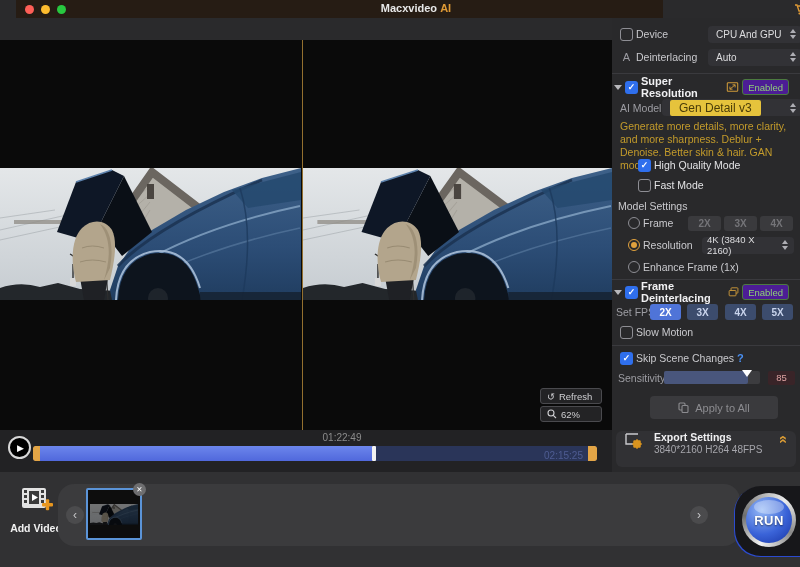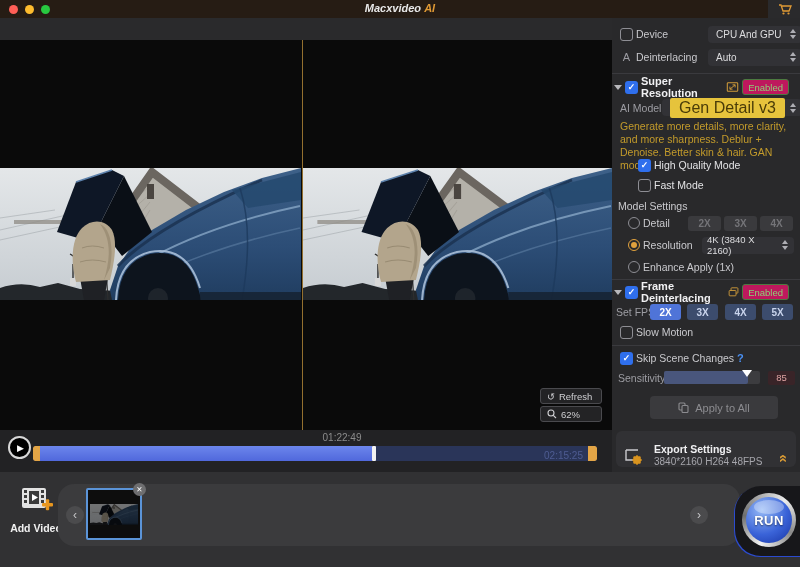--- a/index.html
+++ b/index.html
@@ -1,21 +1,21 @@
 <!DOCTYPE html>
 <html><head>
 <meta charset="utf-8">
 <style>
   html,body{margin:0;padding:0;background:#111;}
   .app{position:relative;width:800px;height:567px;background:#2a2a2c;overflow:hidden;
        font-family:"Liberation Sans",sans-serif;-webkit-font-smoothing:antialiased;color:#d6d6d8;}
   .abs{position:absolute;}
 
   
-  .titlebar{position:absolute;left:0;top:0;width:768px;height:18px;background:#261c14;font-style:italic;}
+  .titlebar{position:absolute;left:16px;top:0;width:647px;height:18px;background:#261c14;}
   .tl{position:absolute;top:4.5px;width:9px;height:9px;border-radius:50%;}
   .title{position:absolute;top:2px;left:0;width:800px;text-align:center;font-size:11px;font-weight:bold;color:#e8e8e8;}
   .title b{color:#e09a35;}
 
   
   .phead{position:absolute;left:0;top:18px;width:612px;height:22px;background:#19191b;}
   .ochip{position:absolute;left:0;top:0;width:62px;height:22px;background:#2b2b2d;
          display:flex;align-items:center;justify-content:center;font-size:10.5px;color:#d2d2d4;}
   .res{position:absolute;top:5px;font-size:10.5px;color:#b9b9bd;}
   .res.out{color:#e09a35;}
@@ -58,40 +58,40 @@
   .cb{width:13px;height:13px;border-radius:3px;box-sizing:border-box;flex:none;
       display:flex;align-items:center;justify-content:center;}
   .cb.on{background:#2f6fed;color:#fff;font-size:9px;font-weight:bold;}
   .cb.off{border:1.5px solid #8e8e94;color:transparent;}
   .rad{width:12px;height:12px;border-radius:50%;border:1.5px solid #8e8e94;box-sizing:border-box;flex:none;}
   .rad.sel{border-color:#e0a13d;display:flex;align-items:center;justify-content:center;}
   .rad.sel::after{content:"";width:6px;height:6px;border-radius:50%;background:#e0a13d;}
   .disc{width:0;height:0;border-left:4px solid transparent;border-right:4px solid transparent;
         border-top:5px solid #b8b8bc;flex:none;}
   .sechdr{font-weight:bold;font-size:11px;color:#f0f0f2;}
-  .badge{height:14px;padding:0 5px;border-radius:3px;background:#be185d;border:1px solid #4c7a40;
+  .badge{height:14px;padding:0 5px;border-radius:3px;background:#4c1d95;border:1px solid #4c7a40;
          color:#8fd077;font-size:9.5px;display:flex;align-items:center;}
-  .ympill{background:#e6c33c;color:#4a3c08;border-radius:2px;padding:1px 9px;font-size:16px;}
+  .ympill{background:#e6c33c;color:#4a3c08;border-radius:2px;padding:1px 9px;font-size:12px;}
   .desc{position:absolute;left:8px;width:176px;font-size:10.5px;line-height:13px;color:#c39b2b;}
   .gbtn{width:33px;height:15px;border-radius:3px;background:#3a3a3d;color:#747478;
         font-size:10px;font-weight:bold;display:flex;align-items:center;justify-content:center;}
   .fbtn{width:31px;height:16px;border-radius:3px;background:#3c4c6d;color:#c9d4ec;
         font-size:10px;font-weight:bold;display:flex;align-items:center;justify-content:center;}
   .fbtn.sel{background:#4f74d8;color:#fff;}
   .qmark{color:#4a90f4;font-weight:bold;font-size:11px;}
   .slider{position:relative;width:96px;height:13px;background:#3c3c3f;border-radius:2px;}
   .sfill{position:absolute;left:0;top:0;height:13px;width:87%;background:#49567c;border-radius:2px;}
   .striangle{position:absolute;top:-1px;left:81%;width:0;height:0;
              border-left:5px solid transparent;border-right:5px solid transparent;border-top:7px solid #fff;}
   .sval{width:27px;height:14px;border-radius:2px;background:#392428;color:#dfa3a3;
         font-size:9.5px;display:flex;align-items:center;justify-content:center;}
   .applybtn{position:absolute;left:38px;top:378px;width:128px;height:23px;background:#3a3a3d;border-radius:4px;
             display:flex;align-items:center;justify-content:center;gap:6px;color:#8c8c90;font-size:11px;}
   .export{position:absolute;left:4px;top:413px;width:180px;height:36px;background:#313134;border-radius:6px;
-          display:flex;align-items:flex-end;padding:0 8px;box-sizing:border-box;gap:8px;}
+          display:flex;align-items:flex-start;padding:0 8px;box-sizing:border-box;gap:8px;}
   .exp-t{font-size:10.5px;font-weight:bold;color:#f0f0f2;}
   .exp-s{font-size:10px;color:#a5a5ab;margin-top:1px;}
   .collapse{margin-left:auto;color:#d99b35;font-size:15px;font-weight:bold;transform:rotate(90deg);}
 
   
   .bbar{position:absolute;left:0;top:472px;width:800px;height:95px;background:#313133;}
   .tray{position:absolute;left:58px;top:12px;width:682px;height:62px;background:#3b3b3d;border-radius:16px;}
   .addv{position:absolute;left:10px;top:14px;width:52px;text-align:center;color:#f0f0f0;}
   .addv .t{font-size:10.5px;font-weight:bold;margin-top:4px;}
   .navbtn{position:absolute;width:18px;height:18px;border-radius:50%;background:#4b4b4d;color:#c5c5c7;
@@ -282,42 +282,42 @@
       <span class="cb off"></span>
       <span style="color:#e2e2e4">Fast Mode</span>
     </div>
 
     <div class="srow" style="top:181px;height:13px;left:6px">
       <span>Model Settings</span>
     </div>
 
     <div class="srow" style="top:197px;height:16px;left:16px">
       <span class="rad"></span>
-      <span>Detail</span>
+      <span>Frame</span>
       <span class="gbtn" style="position:absolute;left:60px">2X</span>
       <span class="gbtn" style="position:absolute;left:96px">3X</span>
       <span class="gbtn" style="position:absolute;left:132px">4X</span>
     </div>
 
     <div class="srow" style="top:219px;height:16px;left:16px">
       <span class="rad sel"></span>
       <span>Resolution</span>
       <div class="select" style="position:absolute;left:74px;width:92px;padding-left:5px">
         <span style="font-size:9.5px">4K (3840 X 2160)</span>
           <span class="sp"></span>
         <span class="stepper">
             <i class="up"></i>
             <i class="dn"></i>
           </span>
       </div>
     </div>
 
     <div class="srow" style="top:241px;height:16px;left:16px">
       <span class="rad"></span>
-      <span>Enhance Apply (1x)</span>
+      <span>Enhance Frame (1x)</span>
     </div>
 
     <div class="sdiv" style="top:261px"></div>
 
     <div class="srow" style="top:266px;height:16px;left:2px">
       <span class="disc"></span>
       <span class="cb on">
           <span>✓</span>
         </span>
       <span class="sechdr">Frame Deinterlacing</span>

